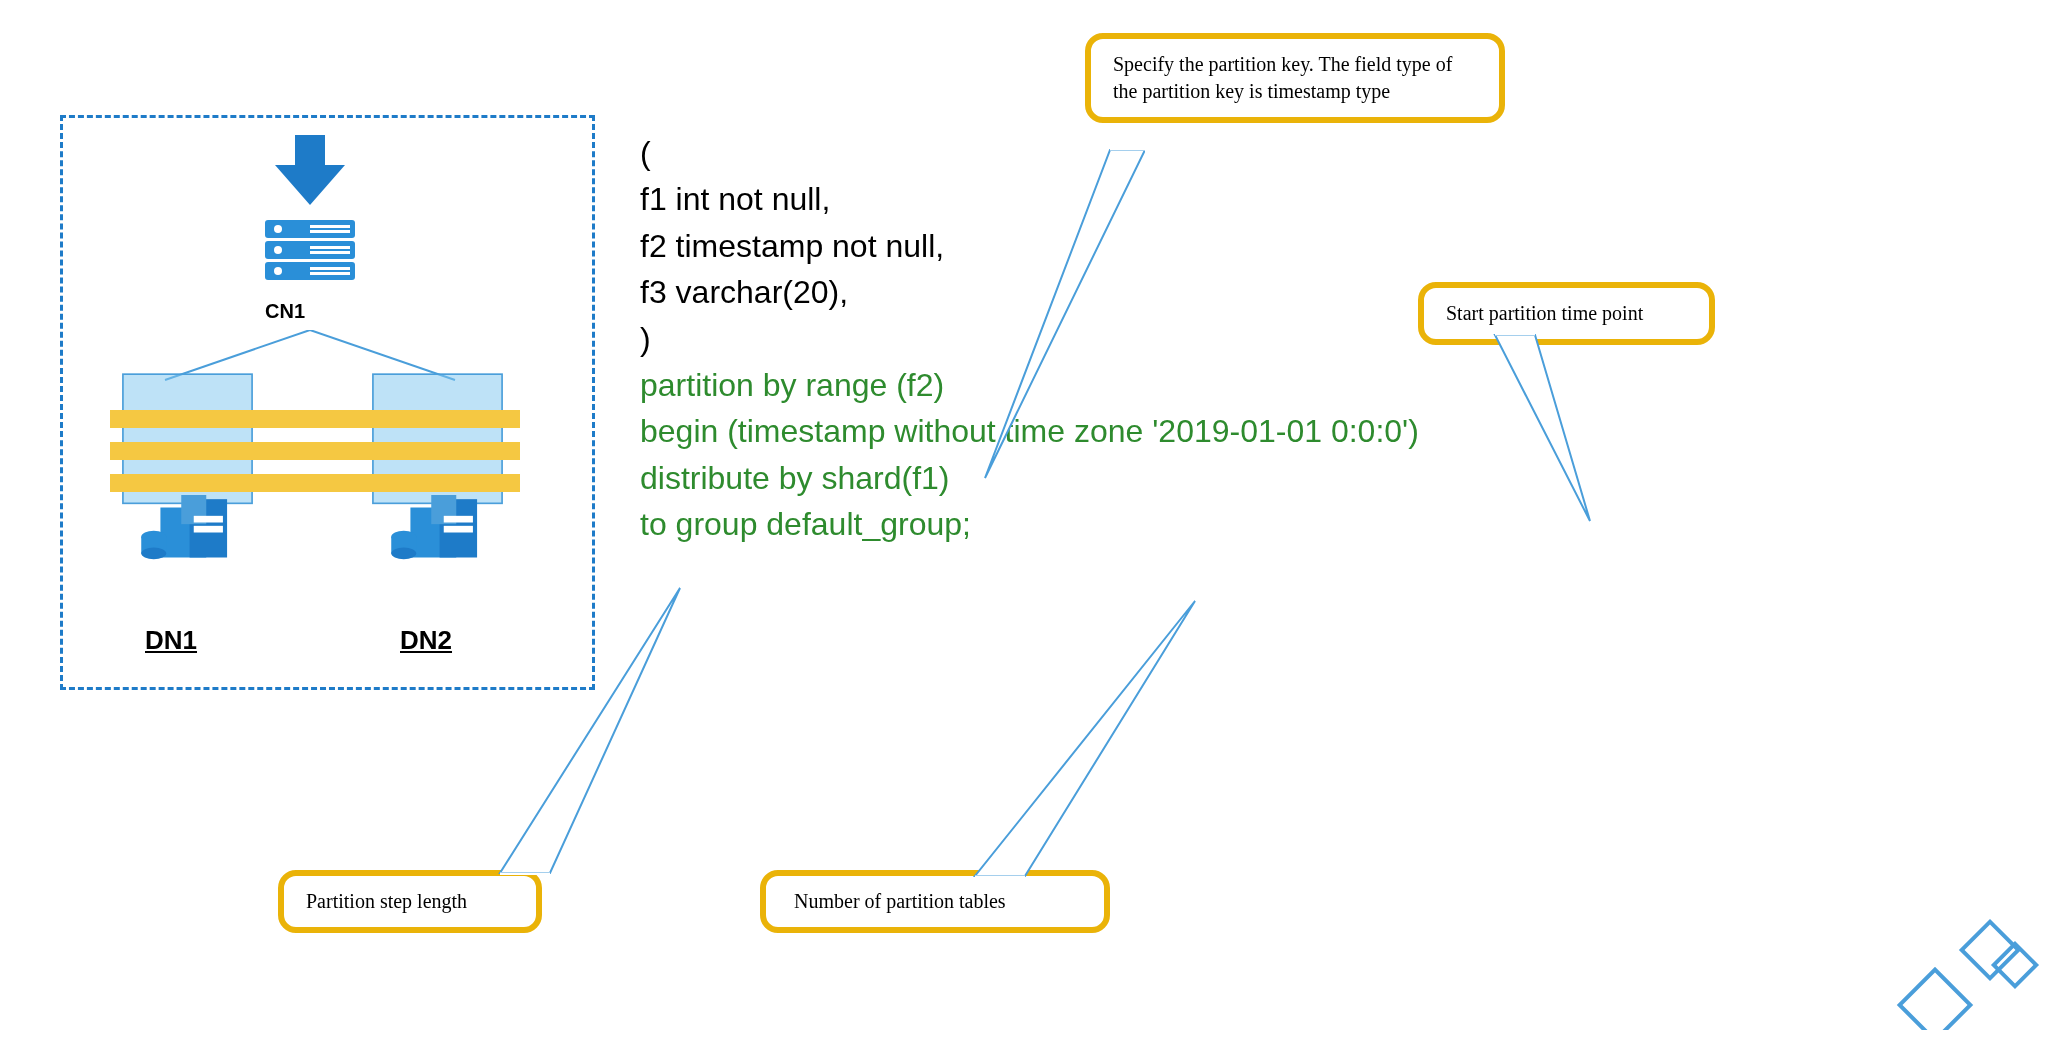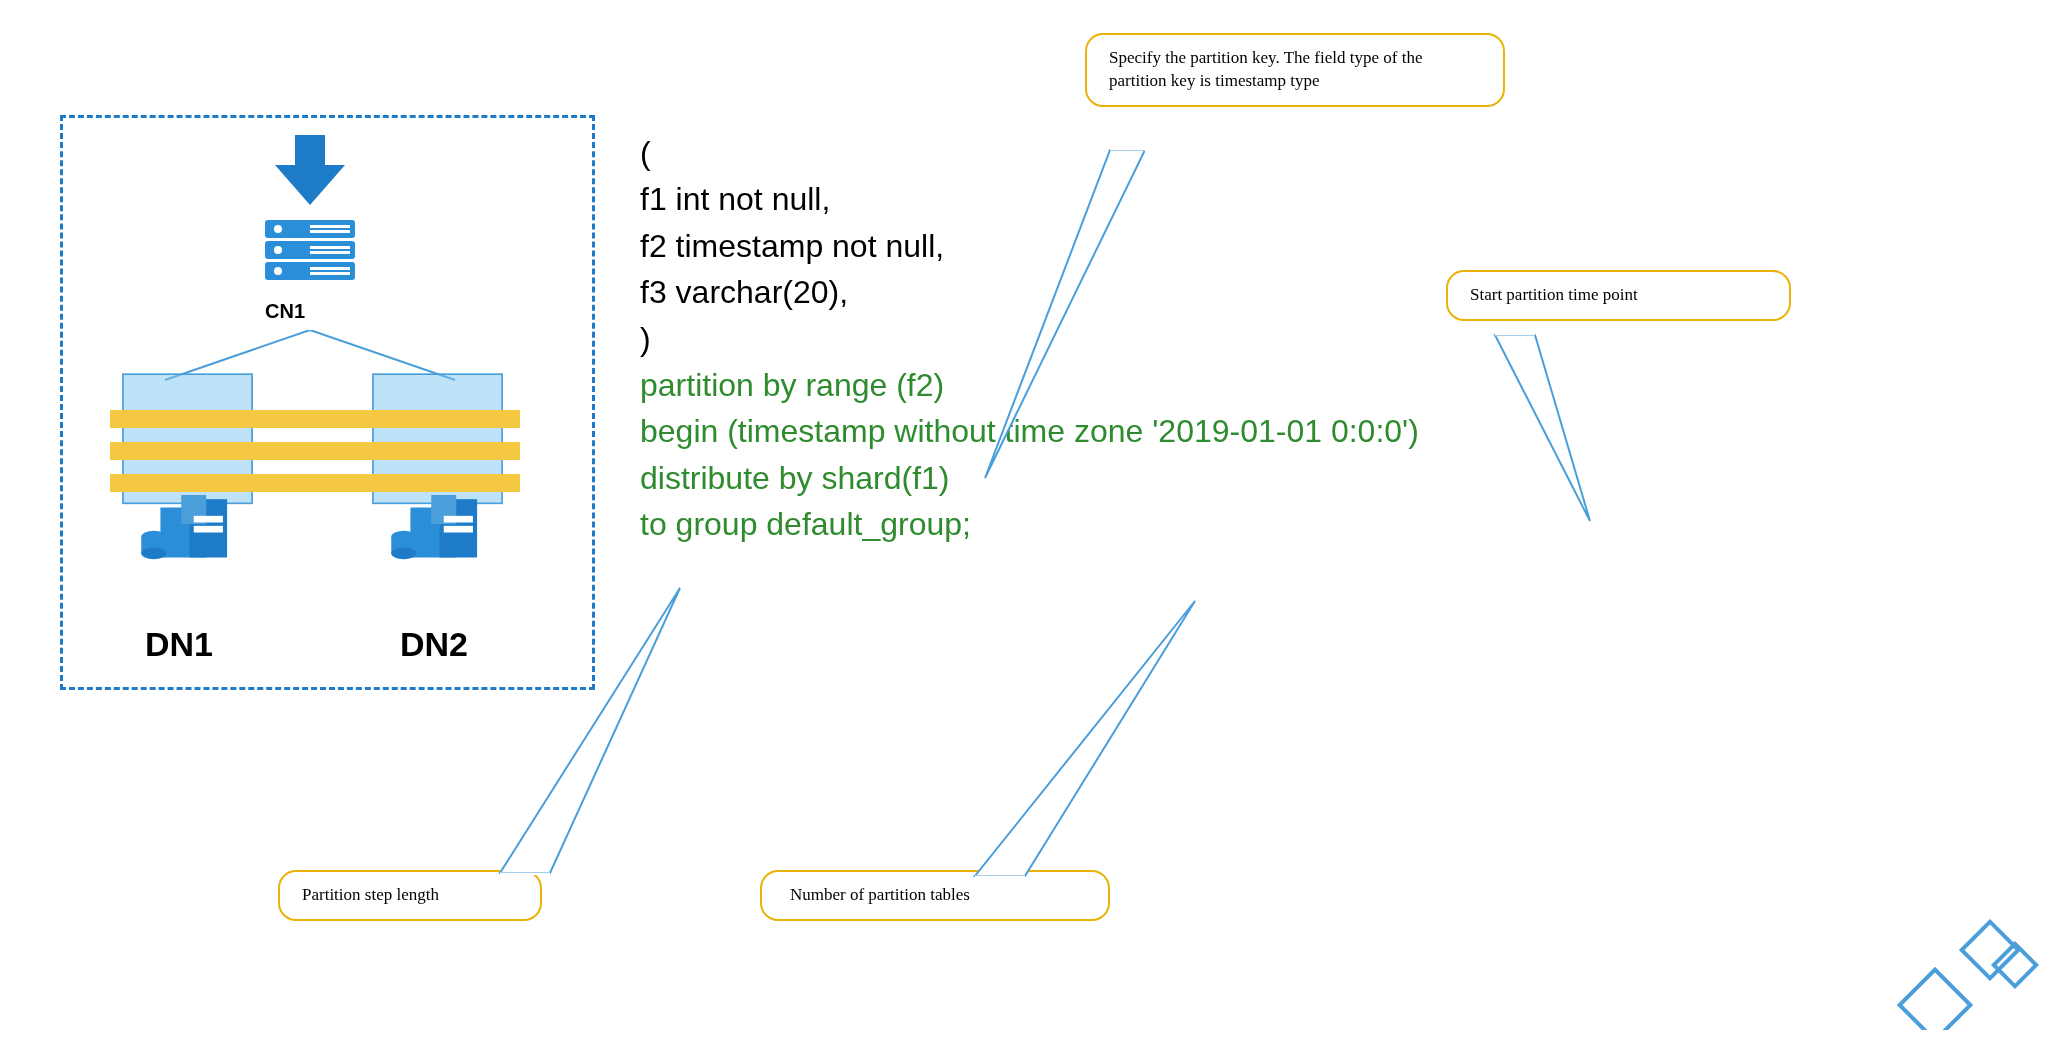--- a/index.html
+++ b/index.html
@@ -50,22 +50,23 @@
       position: absolute;
       width: 165px;
       height: 200px;
     }
     .dn1 { left: 105px; top: 370px; }
     .dn2 { left: 355px; top: 370px; }
     
     .dn-label {
       position: absolute;
       font-weight: bold;
-      font-size: 34px;
-      color: #000;
+      font-size: 26px;
+      color: #000;
+      text-decoration: underline;
     }
     .dn1-label { left: 145px; top: 625px; }
     .dn2-label { left: 400px; top: 625px; }
     
     .code-block {
       position: absolute;
       left: 640px;
       top: 130px;
       font-family: 'Segoe UI', Arial, sans-serif;
       font-size: 32px;
@@ -73,40 +74,39 @@
       color: #000;
     }
     
     .code-green {
       color: #2e8b2e;
     }
     
     .callout {
       position: absolute;
       background: white;
-      border: 2px solid #eab308;
+      border: 6px solid #eab308;
       border-radius: 18px;
       padding: 12px 22px;
-      font-size: 17px;
+      font-size: 20px;
       line-height: 1.35;
       color: #000;
       font-family: 'Times New Roman', serif;
     }
     
     .callout-1 {
       left: 1085px;
       top: 33px;
       width: 420px;
     }
     
     .callout-2 {
       left: 1418px;
-      top: 270px;
-      width: 345px;
-      margin-left: 28px;
+      top: 282px;
+      width: 297px;
     }
     
     .callout-3 {
       left: 278px;
       top: 870px;
       width: 264px;
     }
     
     .callout-4 {
       left: 760px;

